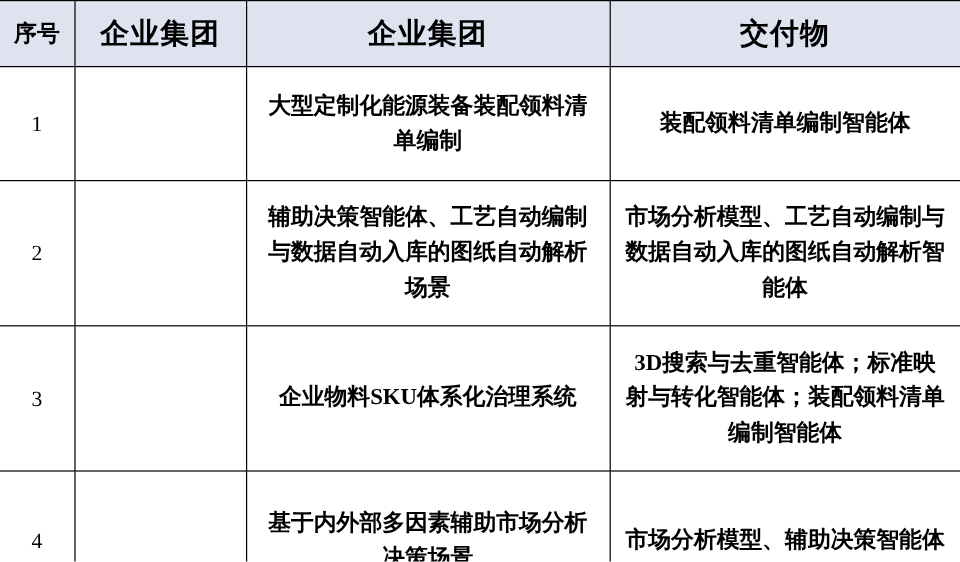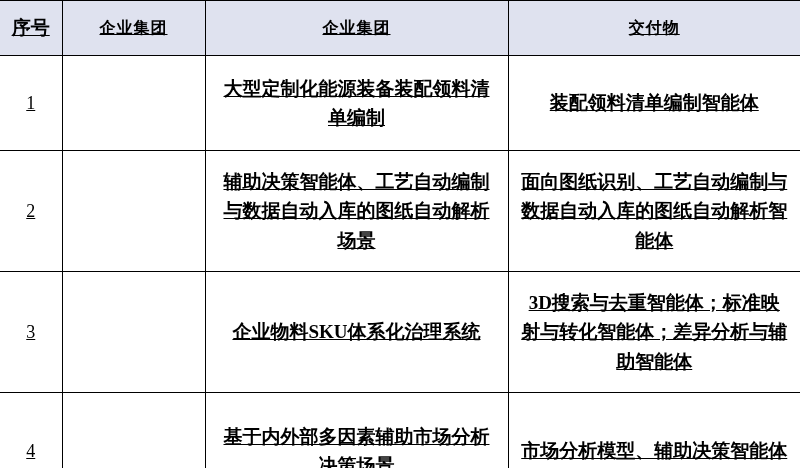--- a/index.html
+++ b/index.html
@@ -11,21 +11,20 @@
     width: 800px;
     height: 468px;
     font-family: "Liberation Serif", "DejaVu Serif", serif;
     color: #000000;
     overflow: hidden;
   }
   .sheet {
     width: 800px;
     height: 468px;
     position: relative;
-    text-decoration: underline;
   }
   table.scenario-table {
     border-collapse: collapse;
     table-layout: fixed;
     width: 800px;
     border-left: none;
     border-right: none;
   }
   table.scenario-table col.c-seq { width: 62px; }
   table.scenario-table col.c-group { width: 143px; }
@@ -39,21 +38,21 @@
     vertical-align: middle;
     text-align: center;
   }
   
   table.scenario-table tr > *:first-child { border-left: none; }
   table.scenario-table tr > *:last-child { border-right: none; }
 
   thead th {
     background: #dfe2ef;
     height: 54px;
-    font-size: 16px;
+    font-size: 24px;
     font-weight: bold;
     letter-spacing: 1px;
   }
   thead th.seq-head {
     font-size: 19px;
     letter-spacing: 0px;
   }
 
   tbody td.seq-cell {
     font-size: 18px;
@@ -114,31 +113,31 @@
             <span class="cell-text">装配领料清单编制智能体</span>
           </td>
       </tr>
       <tr class="r2">
         <td class="seq-cell">2</td>
         <td class="group-cell"></td>
         <td class="scene-cell">
             <span class="cell-text">辅助决策智能体、工艺自动编制与数据自动入库的图纸自动解析场景</span>
           </td>
         <td class="deliver-cell">
-            <span class="cell-text">面向图纸识别、工艺自动编制与数据自动入库的图纸自动解析智能体</span>
+            <span class="cell-text">市场分析模型、工艺自动编制与数据自动入库的图纸自动解析智能体</span>
           </td>
       </tr>
       <tr class="r3">
         <td class="seq-cell">3</td>
         <td class="group-cell"></td>
         <td class="scene-cell">
             <span class="cell-text">企业物料SKU体系化治理系统</span>
           </td>
         <td class="deliver-cell">
-            <span class="cell-text">3D搜索与去重智能体；标准映射与转化智能体；差异分析与辅助智能体</span>
+            <span class="cell-text">3D搜索与去重智能体；标准映射与转化智能体；装配领料清单编制智能体</span>
           </td>
       </tr>
       <tr class="r4">
         <td class="seq-cell">4</td>
         <td class="group-cell"></td>
         <td class="scene-cell">
             <span class="cell-text">基于内外部多因素辅助市场分析决策场景</span>
           </td>
         <td class="deliver-cell">
             <span class="cell-text">市场分析模型、辅助决策智能体</span>

